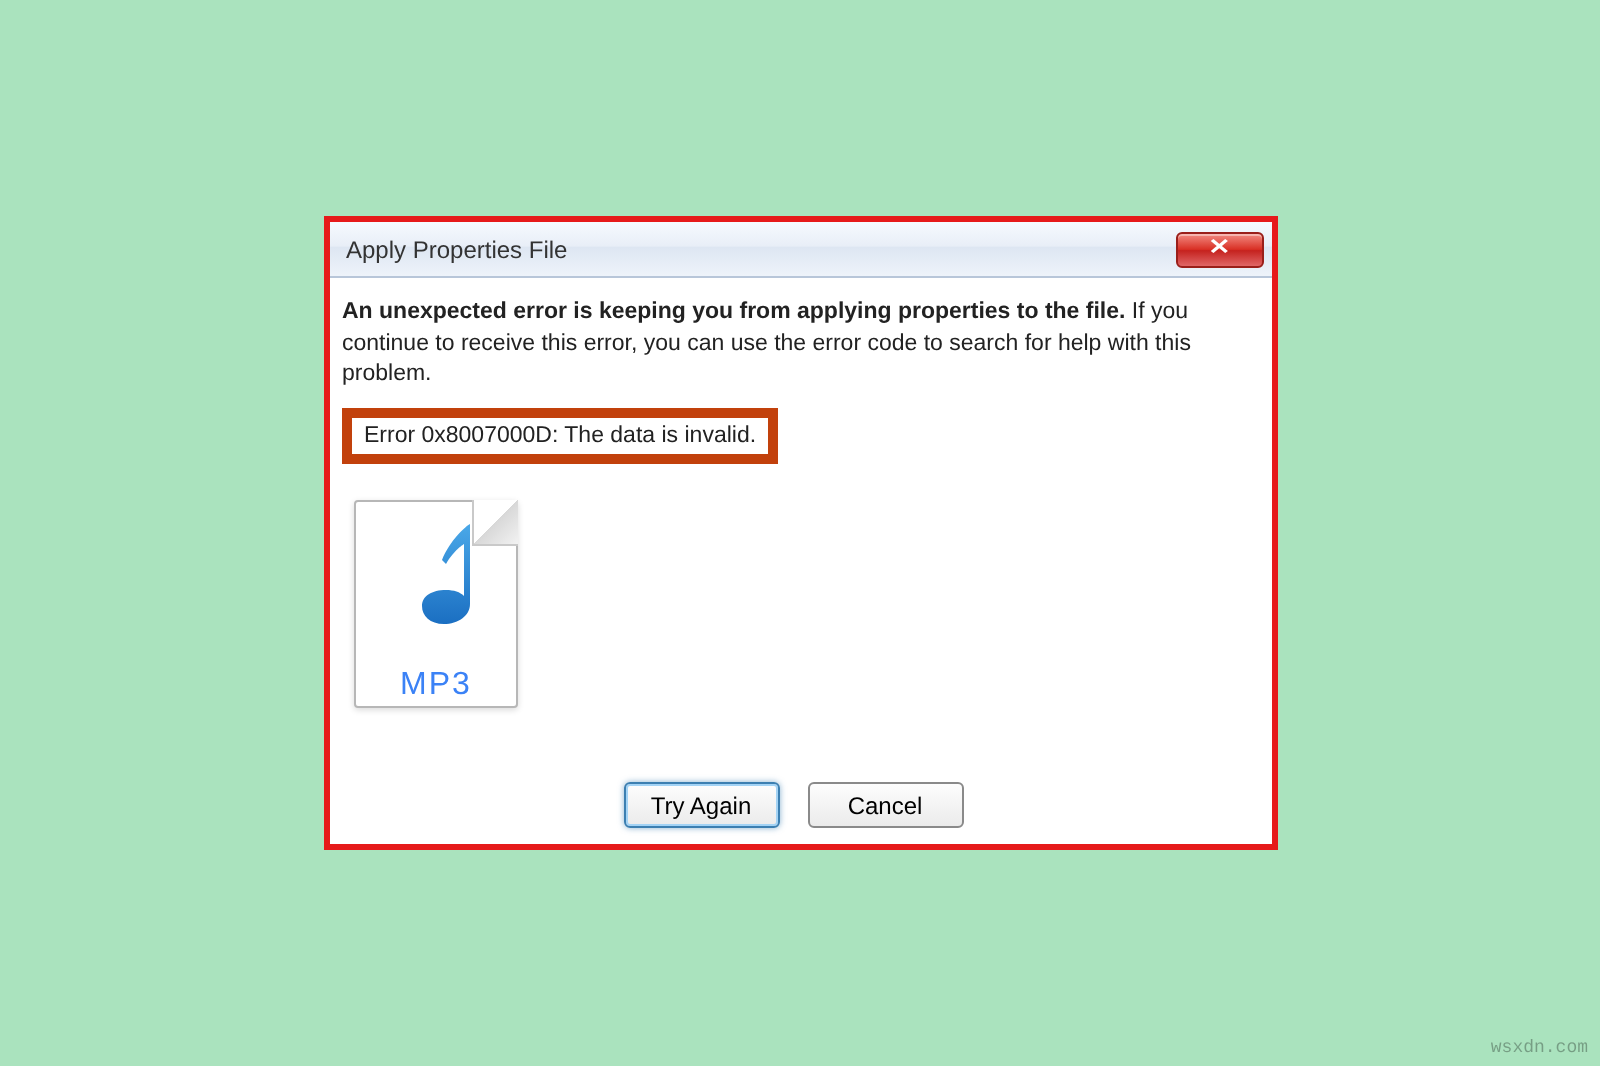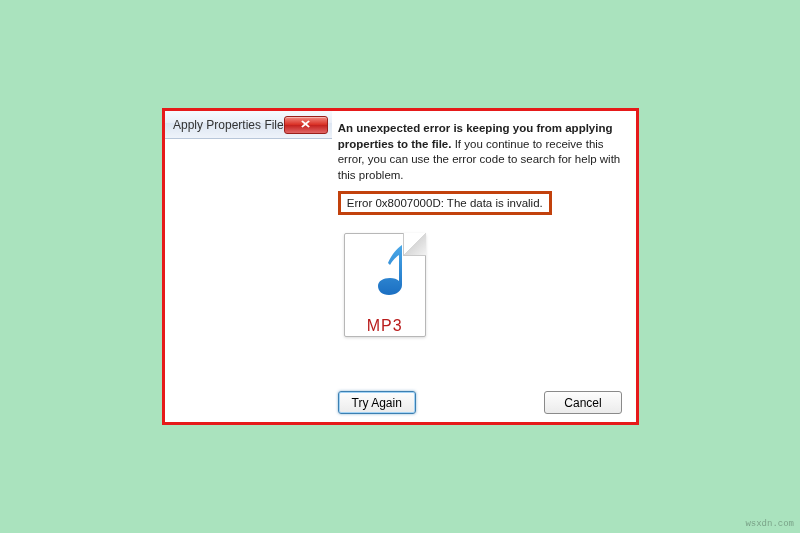--- a/index.html
+++ b/index.html
@@ -19,21 +19,21 @@
       width: 477px;
       height: 317px;
       border: 3px solid #e61a1a;
       background: #fff;
     }
     .dialog {
       position: absolute;
       inset: 0;
       background: #fff;
       display: flex;
-      flex-direction: row;
+      flex-direction: column;
     }
     .titlebar {
       height: 28px;
       background: linear-gradient(to bottom, #f6fafe 0%, #e8eef7 45%, #dde6f2 46%, #eef3fa 100%);
       border-bottom: 1px solid #b8c6d9;
       display: flex;
       align-items: center;
       padding: 0 4px 0 8px;
       color: #333;
     }
@@ -63,21 +63,21 @@
       flex-direction: column;
       color: #222;
     }
     .error-intro {
       font-size: 11.5px;
       line-height: 1.35;
       margin-bottom: 8px;
     }
     .error-intro b { font-weight: bold; }
     .error-line {
-      border: 3px solid #c2410c;
+      border: 5px solid #c2410c;
       padding: 3px 6px;
       font-size: 11.5px;
       display: inline-block;
       width: fit-content;
       margin-bottom: 14px;
     }
     .icon-area {
       margin-top: 4px;
       margin-left: 6px;
     }
@@ -113,34 +113,34 @@
       clip-path: polygon(100% 0, 100% 100%, 0 0);
       background: #fff0;
     }
     .mp3-label {
       position: absolute;
       left: 0;
       bottom: 6px;
       width: 82px;
       text-align: center;
       font-size: 16px;
-      color: #b91c1c;
+      color: #3b82f6;
       letter-spacing: 1px;
     }
     .note-svg {
       position: absolute;
       left: 20px;
       top: 8px;
       width: 54px;
       height: 64px;
     }
     .button-row {
       margin-top: auto;
       display: flex;
-      justify-content: space-between;
+      justify-content: center;
       gap: 14px;
       padding-top: 8px;
     }
     .btn {
       min-width: 78px;
       height: 23px;
       font-size: 12px;
       font-family: inherit;
       background: linear-gradient(to bottom, #fdfdfd, #ebebeb);
       border: 1px solid #8a8a8a;

